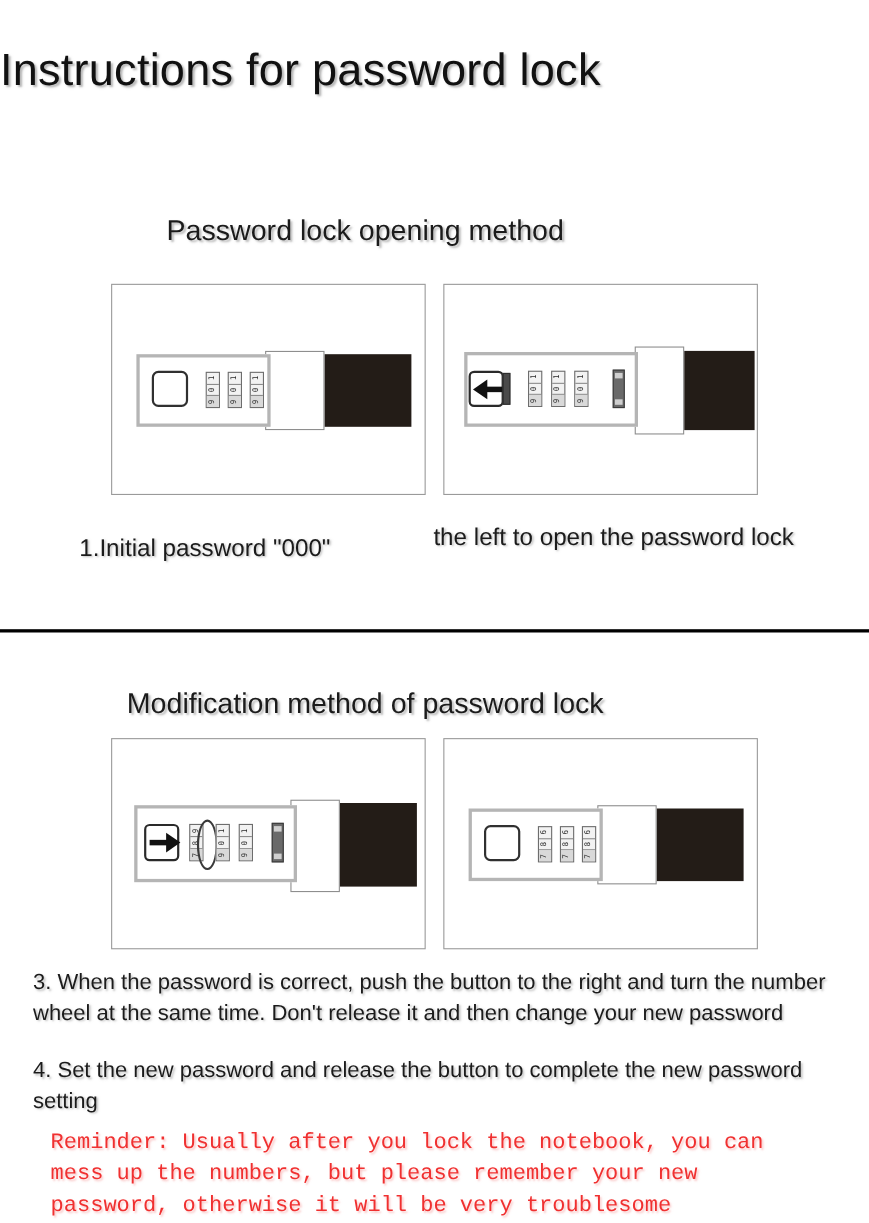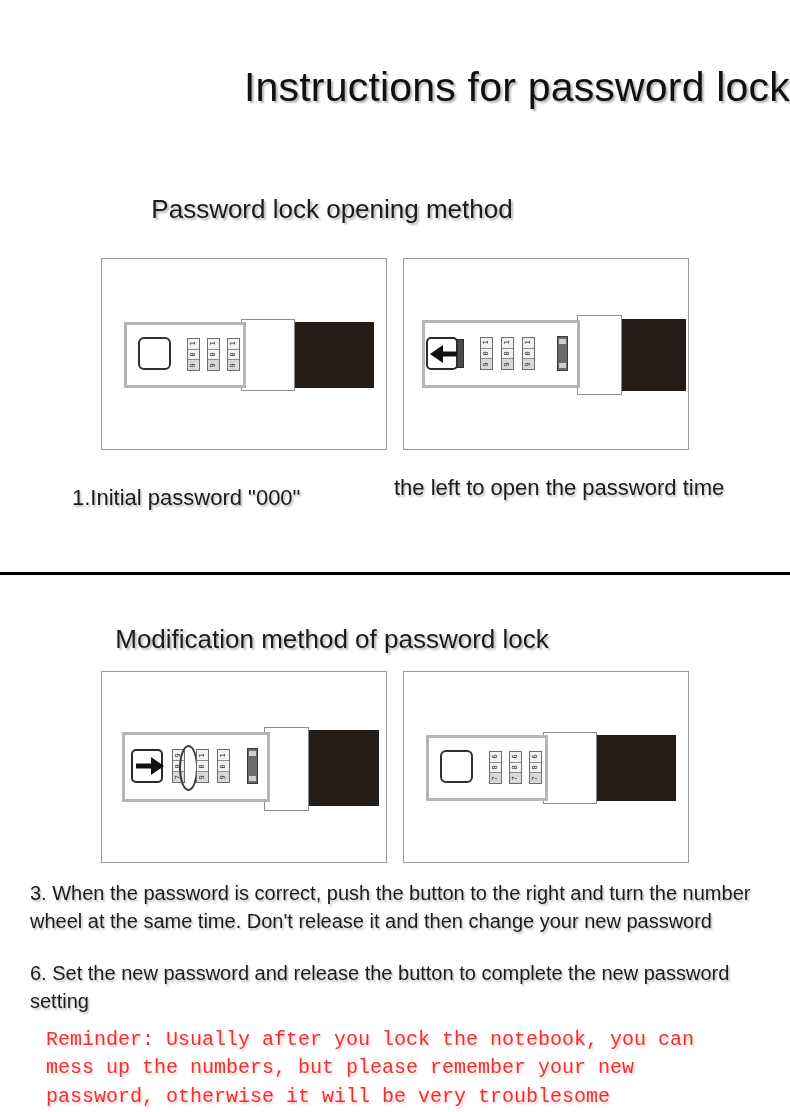--- a/index.html
+++ b/index.html
@@ -16,23 +16,23 @@
     font-family: "Liberation Sans", "DejaVu Sans", sans-serif;
     color: #1a1a1a;
     -webkit-font-smoothing: antialiased;
   }
 
   .page { position: relative; width: 790px; height: 1112px; }
 
   
   .title {
     position: absolute;
-    left: 0; top: 64px;
+    left: 0; top: 40px;
     width: 790px;
-    text-align: right;
+    text-align: left;
     font-size: 41px;
     letter-spacing: 0.2px;
     color: #111111;
     text-shadow: 2px 2px 2px rgba(120,120,120,0.55);
     white-space: nowrap;
   }
   .section-heading {
     position: absolute;
     left: 0;
     width: 664px;
@@ -310,21 +310,21 @@
         <div class="slider-notch"></div>
         <div class="slider-notch"></div>
       </div>
     </div>
   </div>
 
   <div class="caption" id="caption-1">
     <div>1.Initial password "000"</div>
   </div>
   <div class="caption" id="caption-2">
-    <div>the left to open the password time</div>
+    <div>the left to open the password lock</div>
   </div>
 
   <div class="divider"></div>
 
   <div class="section-heading" id="heading-mod">Modification method of password lock</div>
 
   <div class="frame" id="frame-3">
     <div class="lock" style="left:20px; top:56px; width:262px; height:82px;">
 
       <div class="lock-strap" style="left:185px; top:2px; width:72px; height:76px;"></div>
@@ -416,17 +416,17 @@
             <span>8</span>
           </div>
         <div class="dial-cell dim">
             <span>7</span>
           </div>
       </div>
     </div>
   </div>
 
   <div class="step-text" id="step-3">3. When the password is correct, push the button to the right and turn the number wheel at the same time. Don't release it and then change your new password</div>
-  <div class="step-text" id="step-4">6. Set the new password and release the button to complete the new password setting</div>
+  <div class="step-text" id="step-4">4. Set the new password and release the button to complete the new password setting</div>
 
   <div class="reminder">Reminder: Usually after you lock the notebook, you can mess up the numbers, but please remember your new password, otherwise it will be very troublesome</div>
 
 </div>
 
 </body></html>

